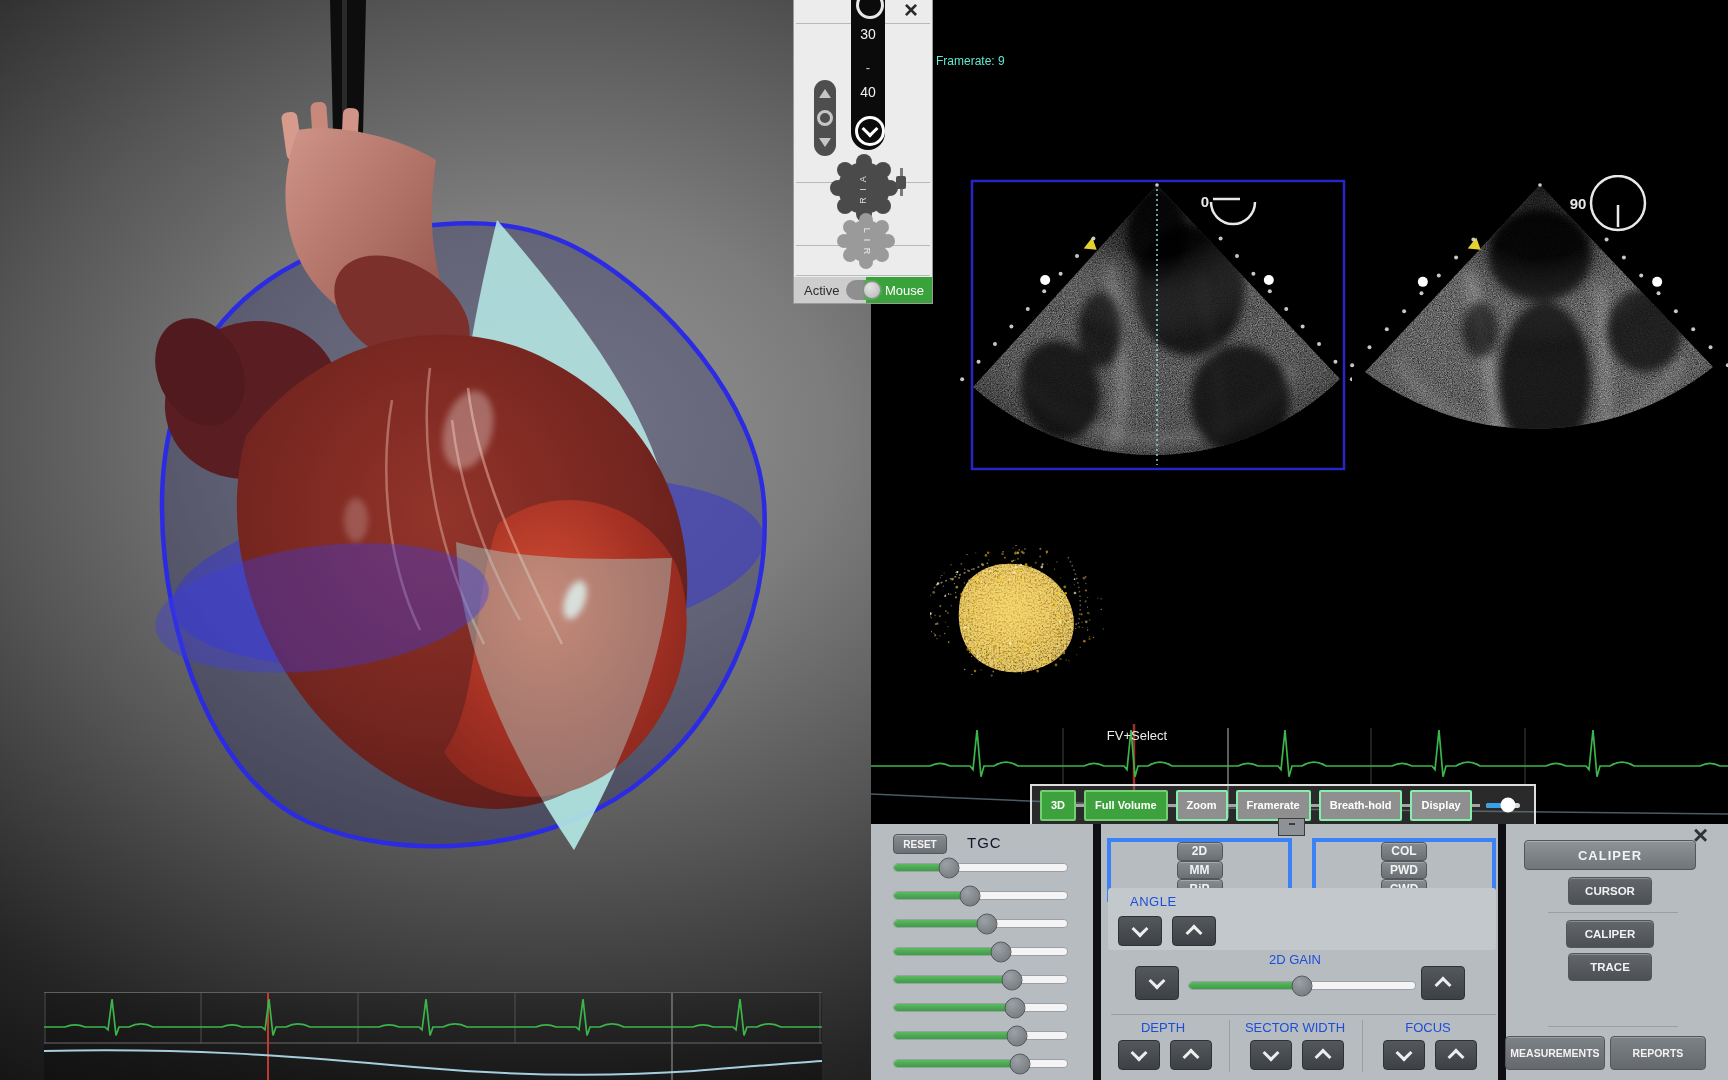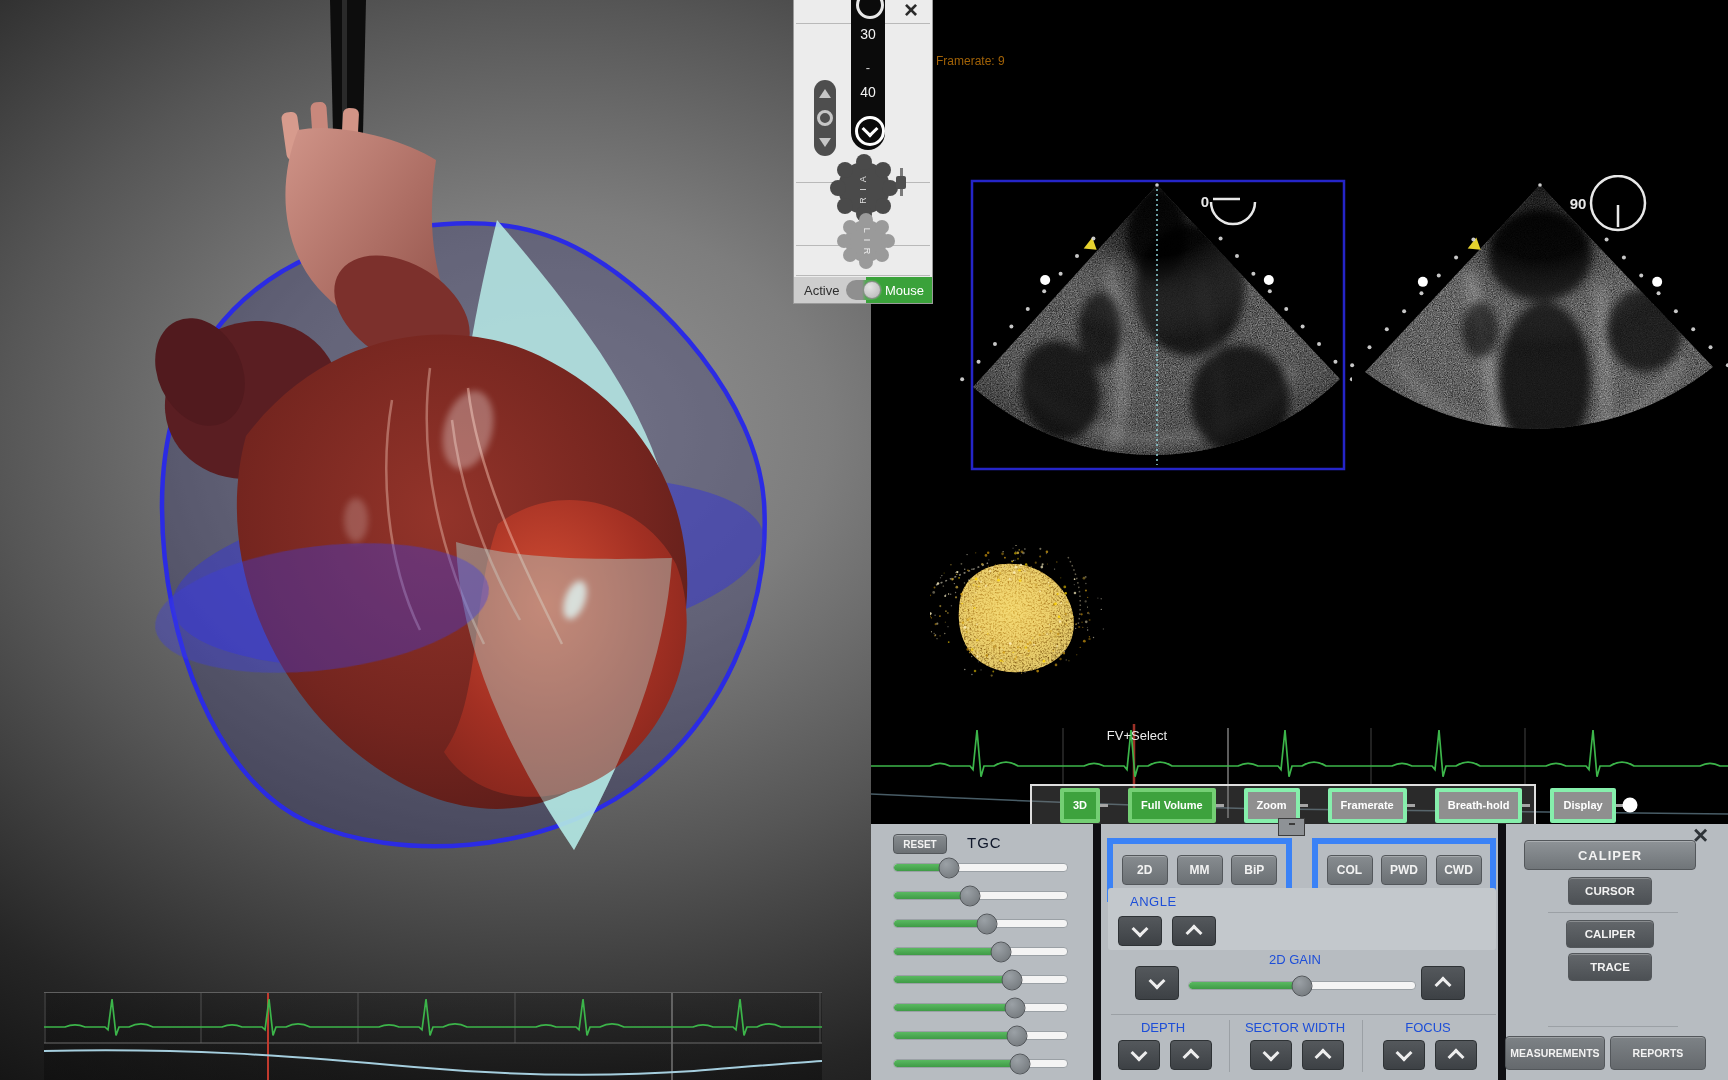--- a/index.html
+++ b/index.html
@@ -12,21 +12,21 @@
     background:radial-gradient(1000px 780px at 63% 40%, #949494 0%, #7d7d7d 28%, #565656 55%, #262626 85%, #151515 100%);}
   #heart-svg{left:0;top:0;width:871px;height:1080px;}
 
   
   #ecg-left-panel{left:44px;top:992px;width:778px;height:88px;
     background:linear-gradient(rgba(12,12,12,.30),rgba(12,12,12,.55));
     border-top:1px solid #606060;}
 
   
   #right-view{left:871px;top:0;width:857px;height:1080px;background:#000;}
-  #framerate{left:936px;top:54px;color:#a16207;font-size:12px;}
+  #framerate{left:936px;top:54px;color:#5eead4;font-size:12px;}
 
   
   #tool-panel{left:793px;top:0;width:138px;height:303px;background:#ececec;
     border:1px solid #9a9a9a;border-top:none;z-index:30;}
   #tool-panel .sep{position:absolute;left:2px;right:2px;height:1px;background:#b9b9b9;}
   #tp-close{position:absolute;left:110px;top:-4px;font-size:24px;font-weight:700;color:#2a2a2a;cursor:default;line-height:1.2;}
   #depth-pill{position:absolute;left:57px;top:-18px;width:34px;height:168px;background:#0b0b0b;border-radius:17px;}
   #depth-pill .tick{position:absolute;width:100%;text-align:center;color:#f2f2f2;font-size:14px;}
   #depth-pill .dash{position:absolute;width:100%;text-align:center;color:#d8d8d8;font-size:13px;}
   #pill-top-arc{position:absolute;left:5px;top:9px;width:22px;height:22px;border:3px solid #e8e8e8;border-radius:50%;}
@@ -46,22 +46,22 @@
 
   
   .chv{width:9px;height:9px;transform:rotate(-45deg);display:inline-block;}
   .chv.down{border-left:3px solid #eee;border-bottom:3px solid #eee;margin-top:-4px;}
   .chv.up{border-top:3px solid #eee;border-right:3px solid #eee;margin-top:3px;}
   .chv.white{border-color:#fff;}
 
   
   #toolbar{left:1030px;top:784px;width:506px;height:42px;border:2px solid #dedede;
     background:rgba(120,120,120,.35);display:flex;align-items:center;padding:0 8px;box-sizing:border-box;z-index:6;}
-  .tb-btn{height:27px;padding:0 9px;background:#8f8f8f;border:4px solid #86efac;color:#fff;
-    font-size:11px;font-weight:700;display:flex;align-items:center;border-radius:2px;white-space:nowrap;margin-left:20px;}
+  .tb-btn{height:27px;padding:0 9px;background:#8f8f8f;border:2px solid #86efac;color:#fff;
+    font-size:11px;font-weight:700;display:flex;align-items:center;border-radius:2px;white-space:nowrap;}
   .tb-btn.on{background:#3da23d;border-color:#74cf74;}
   .tb-link{width:8px;height:3px;background:#a5a5a5;flex:none;}
   #tb-slider{position:relative;flex:1;height:5px;background:#d9d9d9;border-radius:3px;margin:0 6px;}
   #tb-slider .fill{position:absolute;left:0;top:0;bottom:0;background:#3b9fe8;border-radius:3px;}
   #tb-slider .th{position:absolute;top:50%;width:15px;height:15px;border-radius:50%;background:#fff;transform:translate(-50%,-50%);}
 
   
   #bottom-panel{left:871px;top:824px;width:857px;height:256px;background:#b7bcc1;z-index:20;}
   .seam{position:absolute;top:0;bottom:0;width:8px;background:#0f0f13;}
   .gbtn{background:linear-gradient(#878c90,#6b7074);border:1px solid #53575b;border-radius:4px;color:#f2f2f2;
@@ -69,21 +69,21 @@
   .dbtn{background:linear-gradient(#54585c,#3d4145);border:1px solid #2e3235;border-radius:4px;
     display:flex;align-items:center;justify-content:center;box-sizing:border-box;}
   .plabel{color:#1d4ed8;font-weight:700;}
   .hs{position:relative;height:7px;border-radius:4px;background:#f4f4f4;border:1px solid #9aa0a5;}
   .hs .fill{position:absolute;left:0;top:0;bottom:0;background:linear-gradient(#5ab961,#3f9b46);border-radius:4px;}
   .hs .th{position:absolute;top:50%;width:21px;height:21px;border-radius:50%;
     background:radial-gradient(circle at 35% 30%,#9ba1a6,#6e7377);border:1px solid #53575b;transform:translate(-50%,-50%);box-sizing:border-box;}
   #tgc-sliders{position:absolute;left:22px;top:29px;width:175px;}
   .tgc-row{position:relative;height:28px;}
   .tgc-row .hs{position:absolute;top:10px;left:0;right:0;}
-  .modebox{position:absolute;border:6px solid #3b82f6;height:64px;display:flex;align-items:center;justify-content:space-evenly;box-sizing:border-box;}
+  .modebox{position:absolute;border:4px solid #3b82f6;height:64px;display:flex;align-items:center;justify-content:space-evenly;box-sizing:border-box;flex-direction:column;}
   .vline{position:absolute;width:1px;background:#9ba0a5;}
   .hline{position:absolute;height:1px;background:#9ba0a5;}
   #bp-close{position:absolute;left:822px;top:-4px;font-size:26px;font-weight:700;color:#2e3338;line-height:1.2;}
 </style>
 </head>
 <body>
 
 <div id="left-view" class="abs">
   <svg id="heart-svg" class="abs" viewBox="0 0 871 1080">
     <defs>

